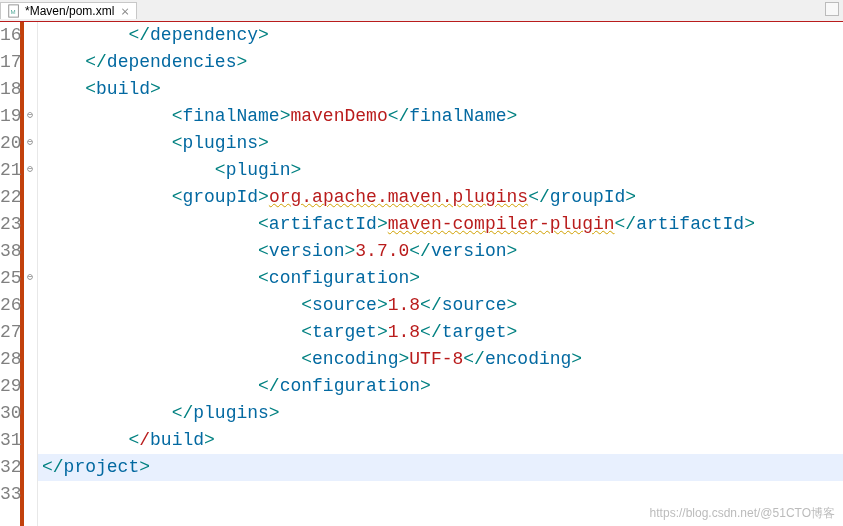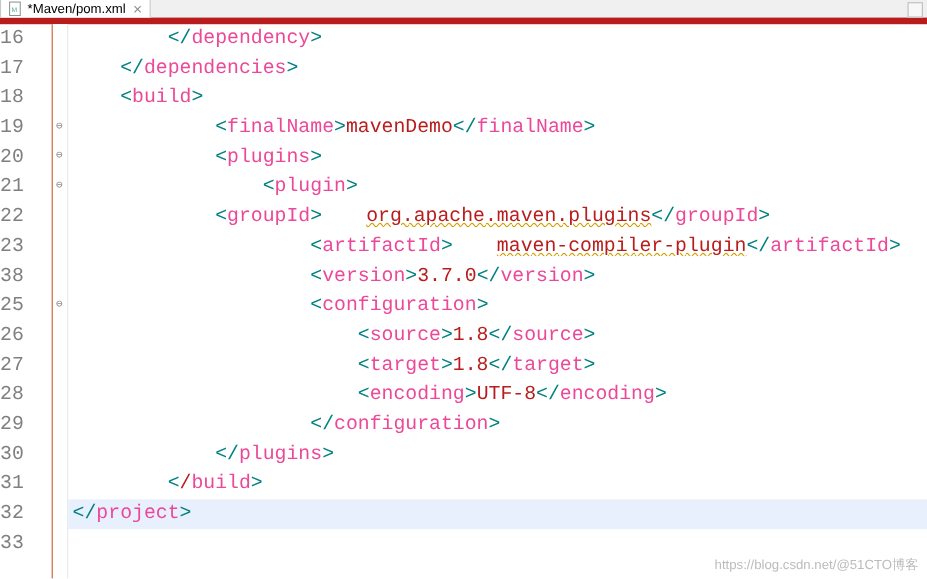--- a/index.html
+++ b/index.html
@@ -7,23 +7,23 @@
       font-family: Consolas, "Courier New", monospace;
       font-size: 18px;
       background: #ffffff;
       width: 843px;
       height: 526px;
       position: relative;
       overflow: hidden;
     }
     .tab-bar {
       height: 22px;
-      border-bottom: 6px solid #b91c1c;
+      border-bottom: 1px solid #b91c1c;
       display: flex;
-      align-items: flex-end;
+      align-items: center;
       background: #f0f0f0;
       position: relative;
     }
     .tab {
       background: #ffffff;
       border: 1px solid #c8c8c8;
       border-bottom: none;
       padding: 1px 6px;
       font-size: 12px;
       display: flex;
@@ -40,26 +40,26 @@
       width: 14px;
       height: 14px;
       border: 1px solid #bbb;
       background: #f8f8f8;
     }
     .editor {
       display: flex;
       height: calc(100% - 22px);
     }
     .gutter {
-      width: 48px;
+      width: 24px;
       background: #ffffff;
-      text-align: left;
+      text-align: right;
       padding-right: 2px;
       color: #808080;
-      border-right: 1px solid #c2410c;
+      border-right: 4px solid #c2410c;
       user-select: none;
     }
     .fold-col {
       width: 14px;
       background: #ffffff;
       border-right: 1px solid #e8e8e8;
       position: relative;
     }
     .fold-marker {
       position: absolute;
@@ -84,24 +84,24 @@
     .gutter .line { padding-right: 6px; }
     .highlight {
       background: #e8f0fe;
       position: absolute;
       left: 0;
       right: 0;
       height: 27px;
       z-index: 0;
     }
     .code-text { position: relative; z-index: 1; }
-    .tag { color: #ec4899; }
+    .tag { color: #0369a1; }
     .bracket { color: #008080; }
     .text { color: #b91c1c; }
-    .err { text-decoration: underline wavy #d0a000; text-decoration-thickness:1px;margin-left:40px; }
+    .err { text-decoration: underline wavy #d0a000; text-decoration-thickness:1px; }
     .watermark {
       position: absolute;
       bottom: 4px;
       right: 8px;
       font-size: 12px;
       color: rgba(120,120,120,0.5);
       font-family: Arial, sans-serif;
       margin-top: 16px;
     }
   </style>

